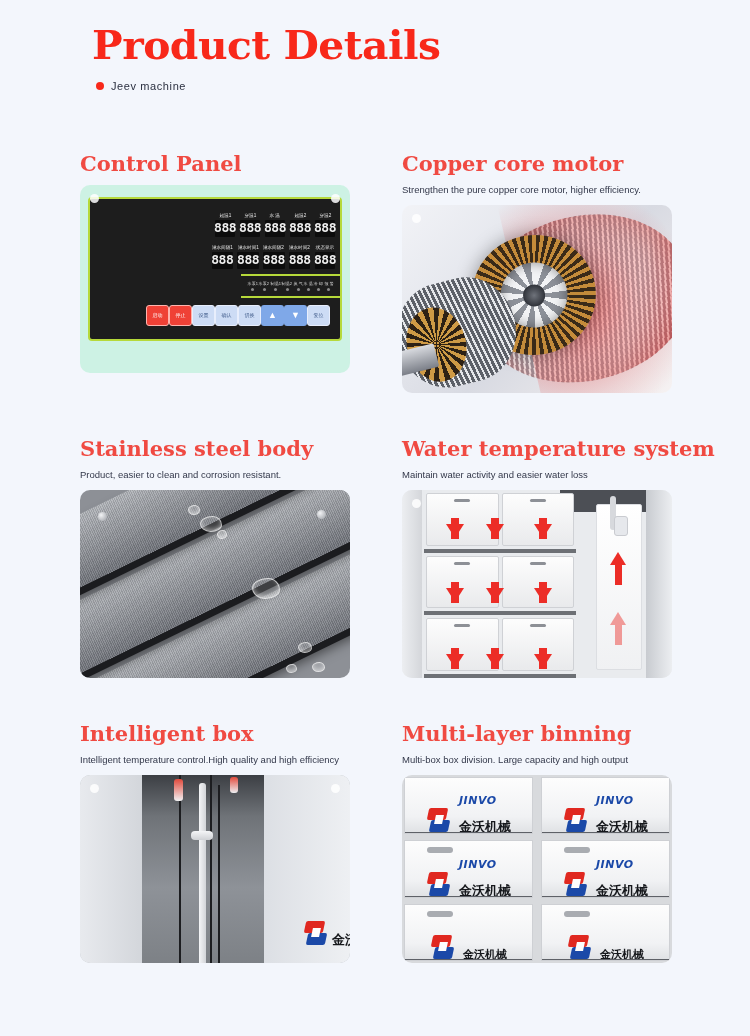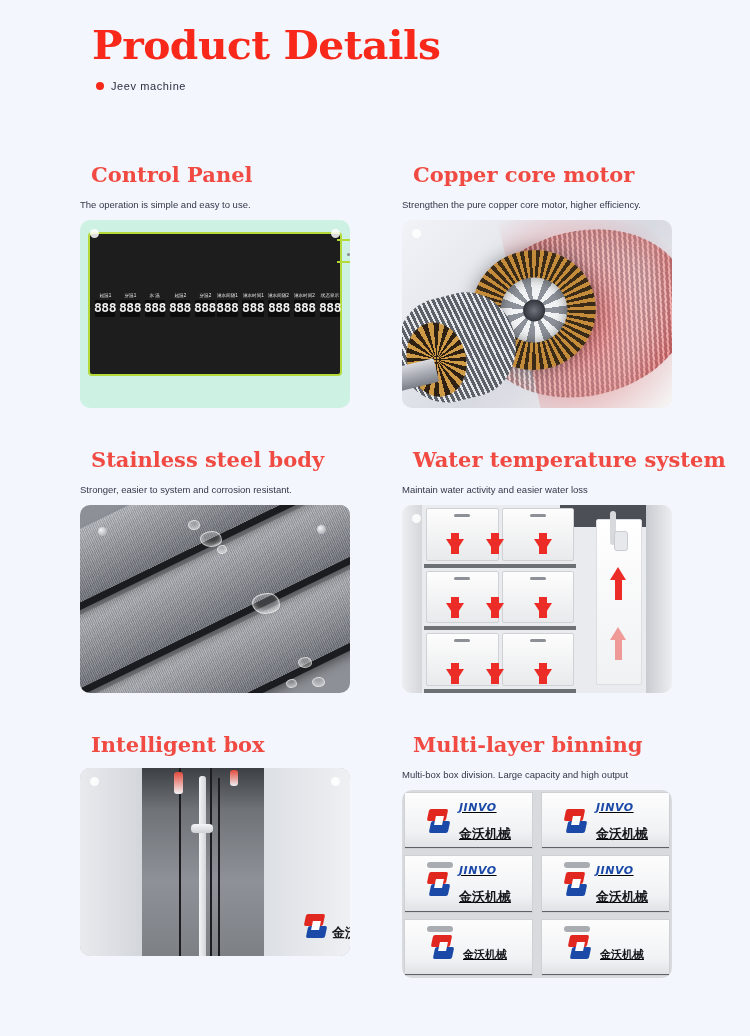--- a/index.html
+++ b/index.html
@@ -65,21 +65,21 @@
     width: 270px;
     height: 285px;
     position: relative;
   }
   .card-title {
     font-family: "DejaVu Serif", "Liberation Serif", serif;
     font-weight: bold;
     font-size: 21px;
     line-height: 24px;
     color: #f04a42;
-    margin: 11px;
+    margin: 0;
     white-space: nowrap;
   }
   .card-desc {
     font-size: 9.5px;
     line-height: 13px;
     color: #33384a;
     margin: 7px 0 0 0;
     white-space: nowrap;
   }
   .card-media {
@@ -108,23 +108,24 @@
   .ctrl-frame {
     position: absolute;
     left: 8px;
     top: 12px;
     right: 8px;
     bottom: 32px;
     border: 2px solid #b6d93a;
     border-radius: 4px;
     background: #1d1d1d;
     display: flex;
-    flex-direction: row;
-    padding: 3px 4px;
+    flex-direction: column;
+    padding: 9px 4px;
     box-sizing: border-box;
+    align-items: flex-end;
   }
   .seg-row {
     display: flex;
     flex: 1 1 0;
     gap: 3px;
     align-items: stretch;
   }
   .seg-cell {
     flex: 1 1 0;
     display: flex;
@@ -578,25 +579,24 @@
     grid-template-rows: 1fr 1fr 1fr;
     gap: 6px 8px;
     padding: 2px;
     box-sizing: border-box;
   }
   .bin {
     background: linear-gradient(180deg, #fdfdfd 0%, #f1f2f4 70%, #dfe1e4 100%);
     border: 1px solid #ced0d4;
     position: relative;
     display: flex;
-    align-items: center;
+    align-items: flex-end;
     justify-content: center;
     gap: 7px;
     overflow: hidden;
-    text-decoration: underline;
   }
   .bin::after {
     content: "";
     position: absolute;
     left: 0; right: 0; bottom: -6px;
     height: 7px;
     background: #5e6167;
   }
   .bin-handle {
     position: absolute;
@@ -667,21 +667,20 @@
   <div class="subtitle-row">
     <span class="subtitle-dot"></span>
     <span class="subtitle-text">Jeev machine</span>
   </div>
 </div>
 
 <div class="feature-grid">
 
   <div class="feature-card">
     <h2 class="card-title">Control Panel</h2>
-    <p class="card-desc">The operation is simple and easy to use.</p>
     <div class="card-media img-control">
       <span class="corner-dot tl"></span>
       <span class="corner-dot tr"></span>
       <div class="ctrl-frame">
 
         <div class="seg-row">
           <div class="seg-cell">
             <span class="seg-label">超温1</span>
             <div class="seg-display">
               <span class="seg-digit">888</span>
@@ -807,21 +806,21 @@
         <div class="motor-hub"></div>
       </div>
       <div class="motor-stator"></div>
       <div class="motor-stator-core"></div>
       <div class="motor-shaft"></div>
     </div>
   </div>
 
   <div class="feature-card">
     <h2 class="card-title">Stainless steel body</h2>
-    <p class="card-desc">Stronger, easier to system and corrosion resistant.</p>
+    <p class="card-desc">Product, easier to clean and corrosion resistant.</p>
     <div class="card-media img-steel">
       <div class="plate p3"></div>
       <div class="plate p2"></div>
       <div class="plate p1"></div>
       <span class="screw s1"></span>
       <span class="screw s2"></span>
       <span class="droplet d1"></span>
       <span class="droplet d2"></span>
       <span class="droplet d3"></span>
       <span class="droplet d4"></span>
@@ -877,20 +876,21 @@
       <div class="water-pipe"></div>
       <div class="water-valve"></div>
       <span class="up-arrow" style="right:46px; top:62px;"></span>
       <span class="up-arrow faded" style="right:46px; top:122px;"></span>
       <div class="wall-right"></div>
     </div>
   </div>
 
   <div class="feature-card">
     <h2 class="card-title">Intelligent box</h2>
+    <p class="card-desc">Intelligent temperature control.High quality and high efficiency</p>
     <div class="card-media img-germ">
       <div class="germ-interior">
         <span class="germ-cable c1"></span>
         <span class="germ-cable c2"></span>
         <span class="germ-cable c3"></span>
         <span class="germ-pipe-v"></span>
         <span class="germ-pipe-j"></span>
         <span class="germ-valve"></span>
         <span class="germ-valve2"></span>
       </div>

